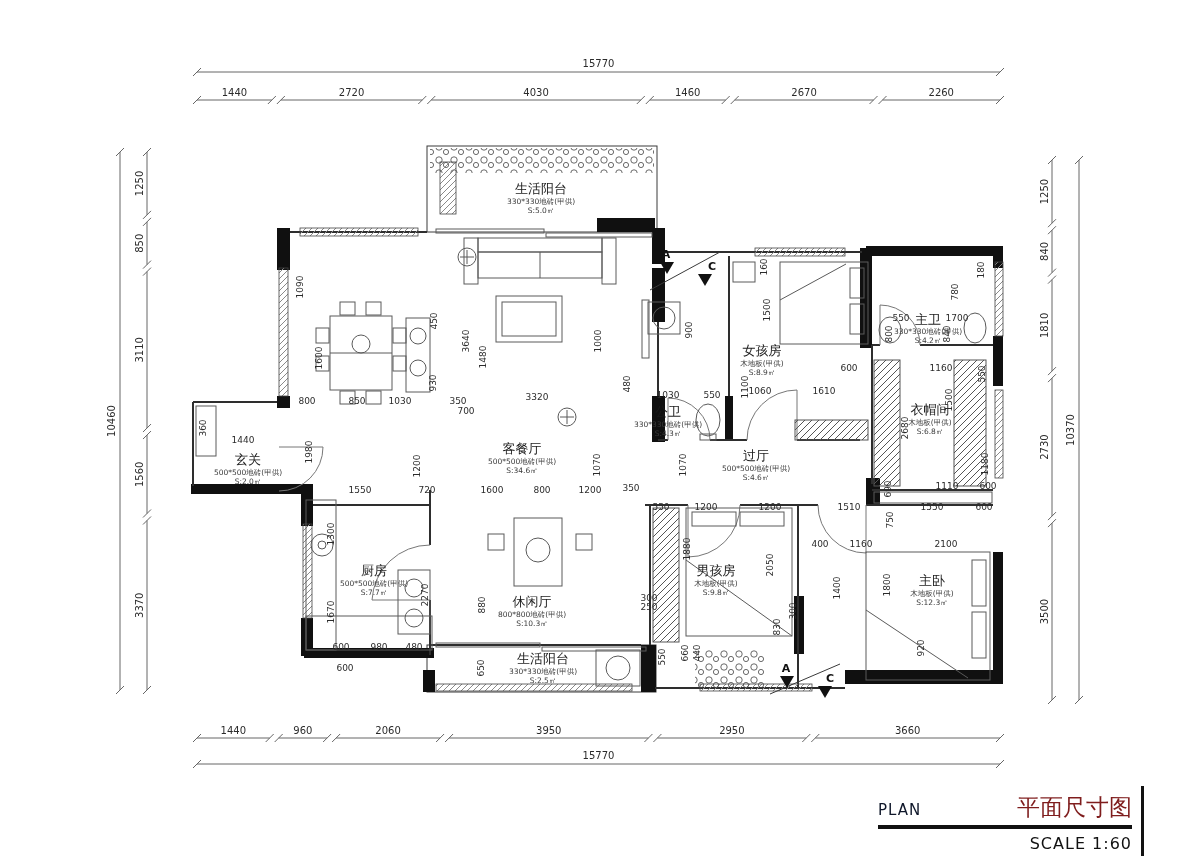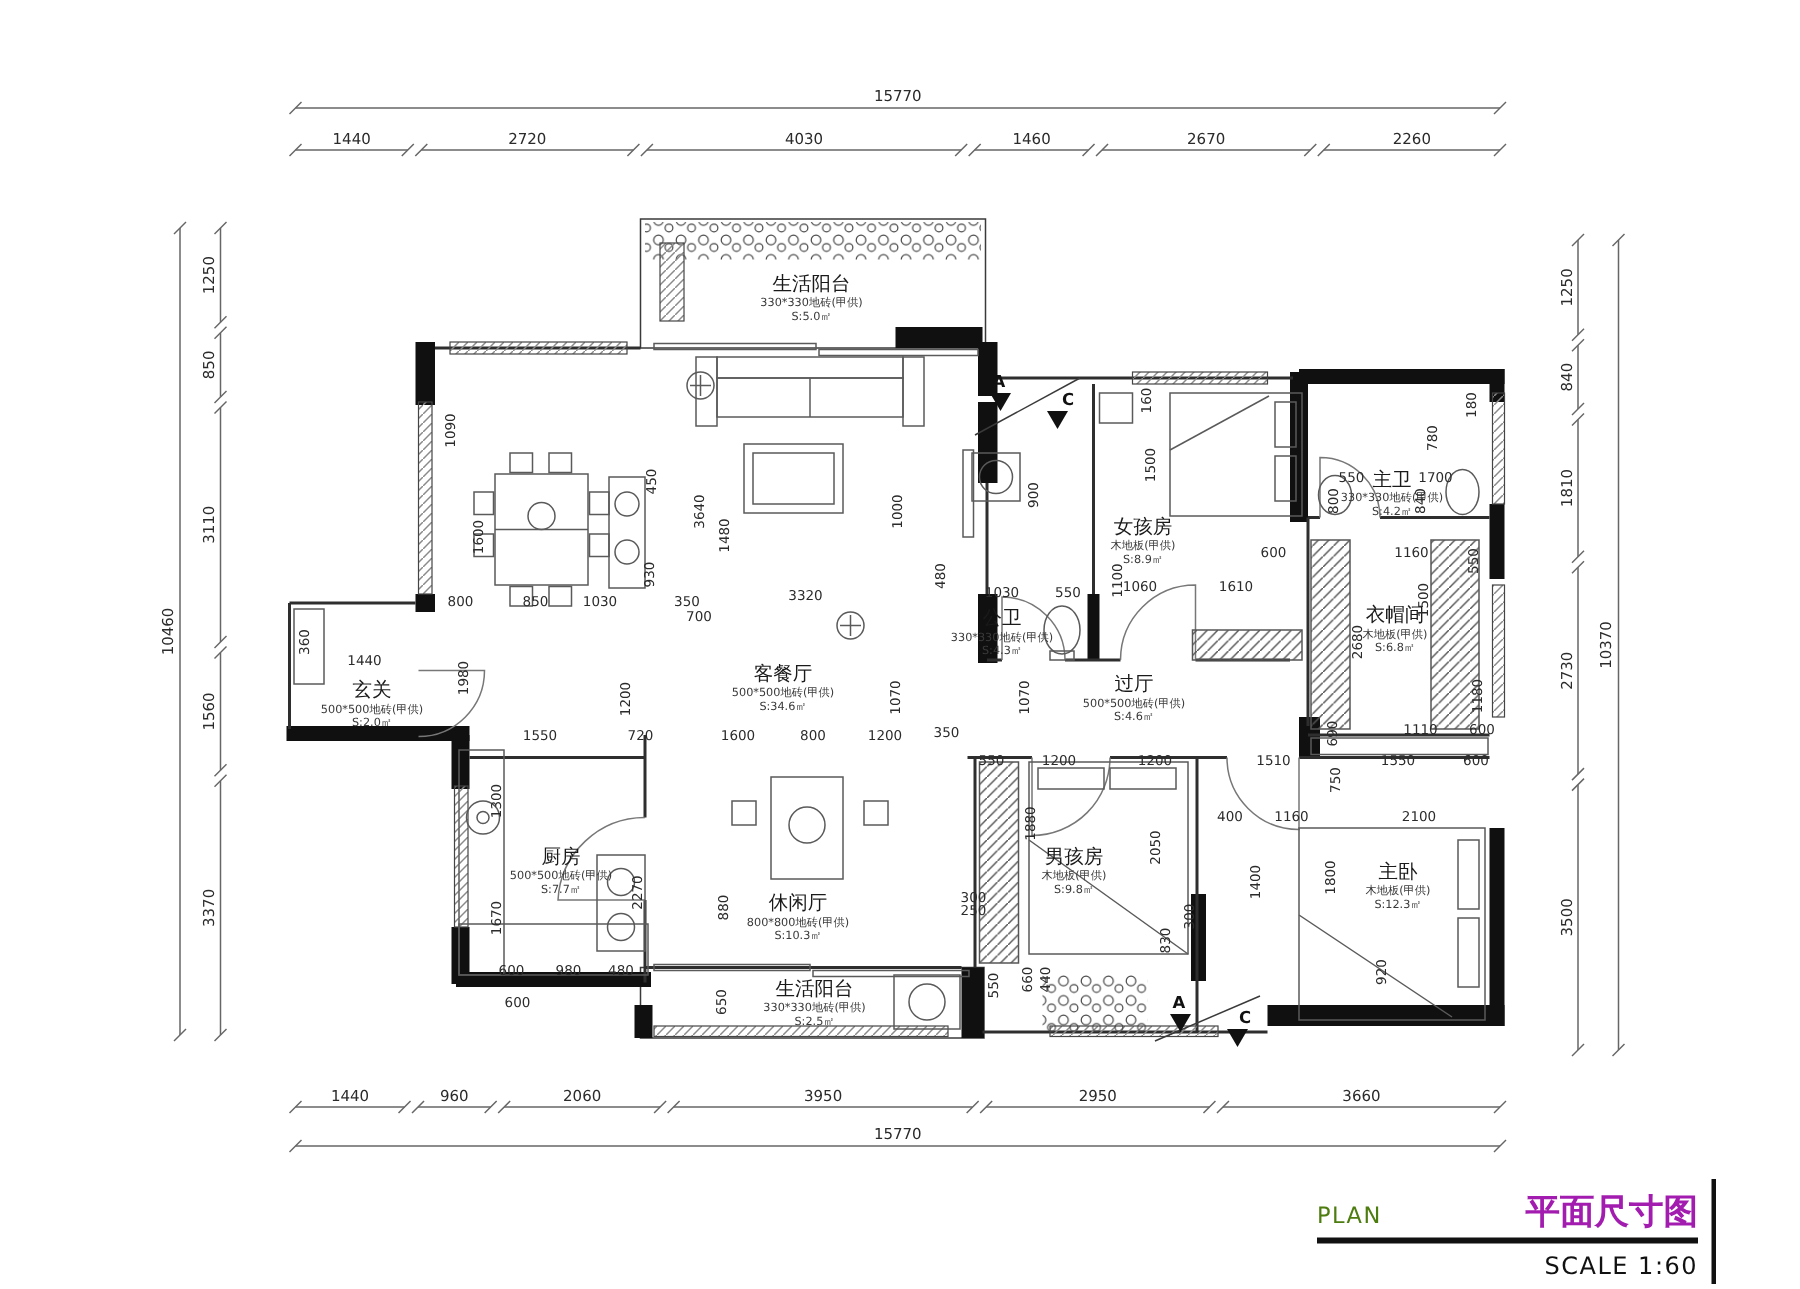--- a/index.html
+++ b/index.html
@@ -13,22 +13,22 @@
   .rname{font-size:13px;text-anchor:middle;fill:#1a1a1a;}
   .rsub{font-size:7.5px;text-anchor:middle;fill:#3a3a3a;}
   .wall{fill:#101010;}
   .thin{stroke:#2e2e2e;stroke-width:2;fill:none;}
   .thin1{stroke:#3a3a3a;stroke-width:1;fill:none;}
   .furn{stroke:#5a5a5a;stroke-width:1;fill:none;}
   .door{stroke:#777;stroke-width:1;fill:none;}
   .mark{font-size:11px;text-anchor:middle;fill:#111;font-weight:bold;}
   .titleblock{position:absolute;left:878px;top:792px;width:254px;}
   .tb-row{display:flex;justify-content:space-between;align-items:baseline;}
-  .tb-en{font-size:15px;letter-spacing:1px;color:#4d7c0f;}
-  .tb-cn{font-size:23px;font-weight:bold;color:#a21caf;}
+  .tb-en{font-size:15px;letter-spacing:1px;color:#0f172a;}
+  .tb-cn{font-size:23px;font-weight:normal;color:#7f1d1d;}
   .tb-rule{height:4px;background:#111;margin-top:2px;}
   .tb-scale{text-align:right;font-size:16px;margin-top:5px;letter-spacing:1px;color:#111;}
   .tb-vline{position:absolute;left:1141px;top:786px;width:3px;height:70px;background:#111;}
 </style>
 </head>
 <body>
 
 <div class="page">
 <svg width="1200" height="859" viewBox="0 0 1200 859">
   <defs>

